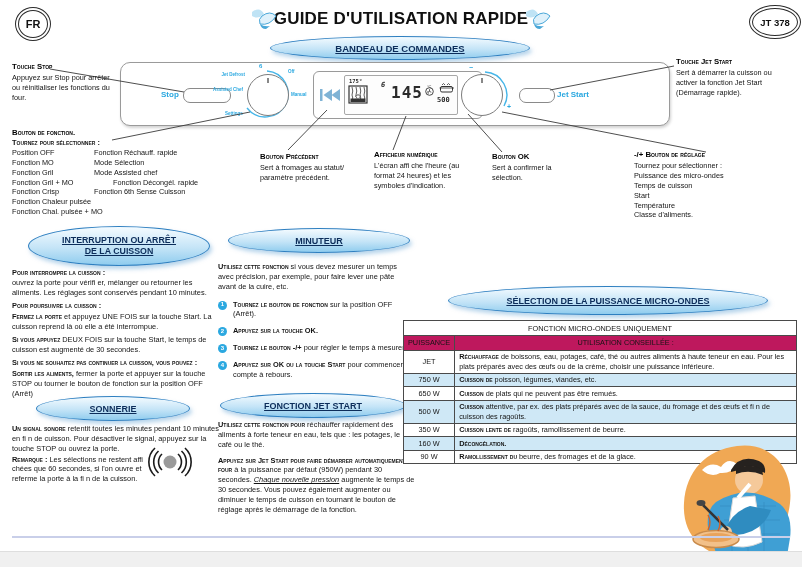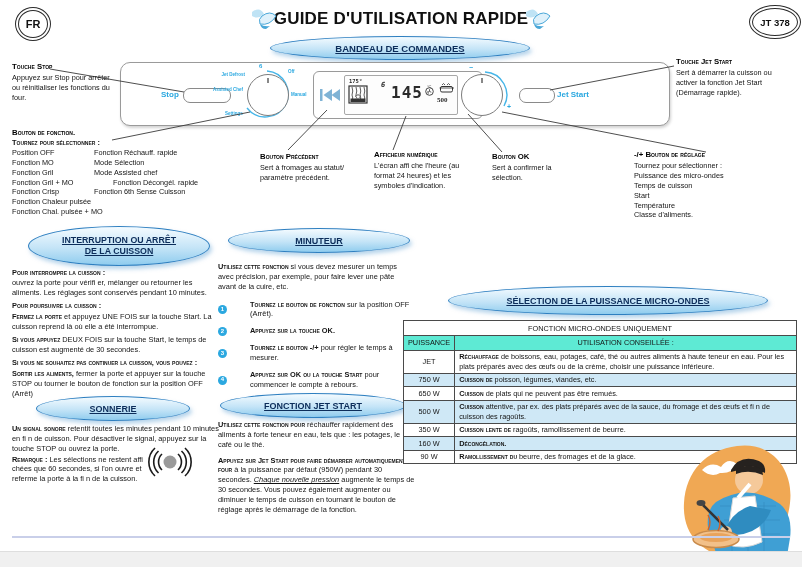--- a/index.html
+++ b/index.html
@@ -43,42 +43,42 @@
   .karc{position:absolute;pointer-events:none;}
   .klabel{position:absolute;font-size:4.5px;font-weight:bold;color:#2ba8e0;line-height:1.15;text-align:right;}
   .kmark{position:absolute;font-size:7px;font-weight:bold;color:#2ba8e0;}
   .display{position:absolute;left:192px;top:8px;width:168px;height:46px;border:1.1px solid #9a9a9a;border-radius:6px;background:#fff;}
   .disp-inner{position:absolute;left:30px;top:3px;width:112px;height:38px;border:1px solid #a8a8a8;border-radius:2px;background:#fdfdfd;}
   .seg{font-family:"DejaVu Sans Mono",monospace;font-weight:bold;color:#2b2b2b;}
   .d-temp{position:absolute;left:4px;top:2px;font-size:5.5px;}
   .d-6{position:absolute;left:36px;top:5px;font-size:7px;font-style:italic;}
   .d-time{position:absolute;left:46px;top:7px;font-size:16px;letter-spacing:1px;}
   .d-units{position:absolute;left:82px;top:9px;font-size:4px;line-height:1.2;color:#333;}
-  .d-power{position:absolute;left:92px;top:20px;font-size:7px;font-family:Liberation Serif, serif;}
+  .d-power{position:absolute;left:92px;top:20px;font-size:7px;}
   .d-check{position:absolute;right:7px;top:13px;font-size:13px;font-weight:bold;}
   
   .callout{position:absolute;font-size:7.3px;line-height:1.34;color:#141414;}
   .ct{font-weight:bold;font-variant:small-caps;font-size:7.8px;display:block;margin-bottom:1px;color:#000;}
   .fl-row{display:flex;}
   .fl-left{min-width:82px;}
   
   .sect{position:absolute;font-size:7.4px;line-height:1.33;color:#141414;}
   .sect p{margin:0 0 3.5px 0;}
   .b{font-weight:bold;font-variant:small-caps;}
   .blk{display:block;}
   .ui{font-style:italic;text-decoration:underline;}
-  .step{display:flex;gap:23px;margin-bottom:7px;align-items:center;}
+  .step{display:flex;gap:6px;margin-bottom:7px;}
   .stepnum{flex:0 0 auto;width:9px;height:9px;margin-top:1px;border-radius:50%;background:#2ba8e0;color:#fff;
            font-size:6px;font-weight:bold;display:flex;align-items:center;justify-content:center;}
   
   .ptable{position:absolute;left:403px;top:320px;width:394px;border-collapse:collapse;
           font-size:7.3px;line-height:1.3;background:#fff;}
   .ptable td,.ptable th{border:1px solid #4a4a4a;padding:1.5px 4px;vertical-align:middle;color:#141414;}
   .ptable .span-head{text-align:center;font-weight:normal;padding:2.5px 4px;}
-  .ptable .col-head{background:#5eead4;text-align:center;font-weight:normal;padding:2px 4px;}
+  .ptable .col-head{background:#be185d;text-align:center;font-weight:normal;padding:2px 4px;}
   .pw{width:42px;text-align:center;white-space:nowrap;}
   .row-blue td{background:#cfe8f6;}
   
   .lines{position:absolute;left:0;top:0;pointer-events:none;}
   .sound-icon{position:absolute;left:146px;top:443px;}
   .mascot{position:absolute;left:676px;top:440px;}
   .foot-line{position:absolute;left:12px;top:536px;width:778px;height:2px;background:#c9cfe9;}
   .foot-band{position:absolute;left:0;top:551px;width:802px;height:16px;background:#f0f0f0;border-top:1px solid #dedede;}
 </style>
 </head>

